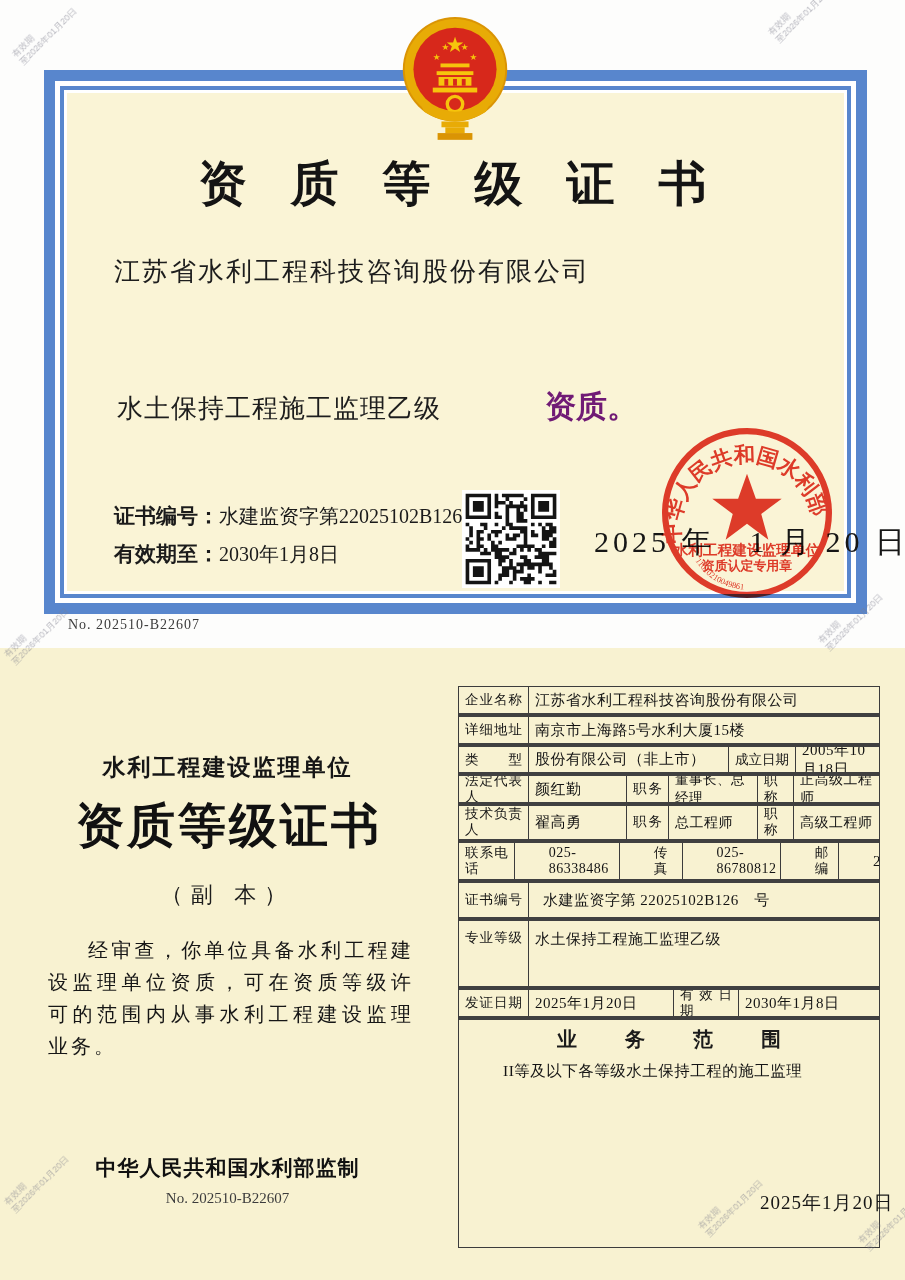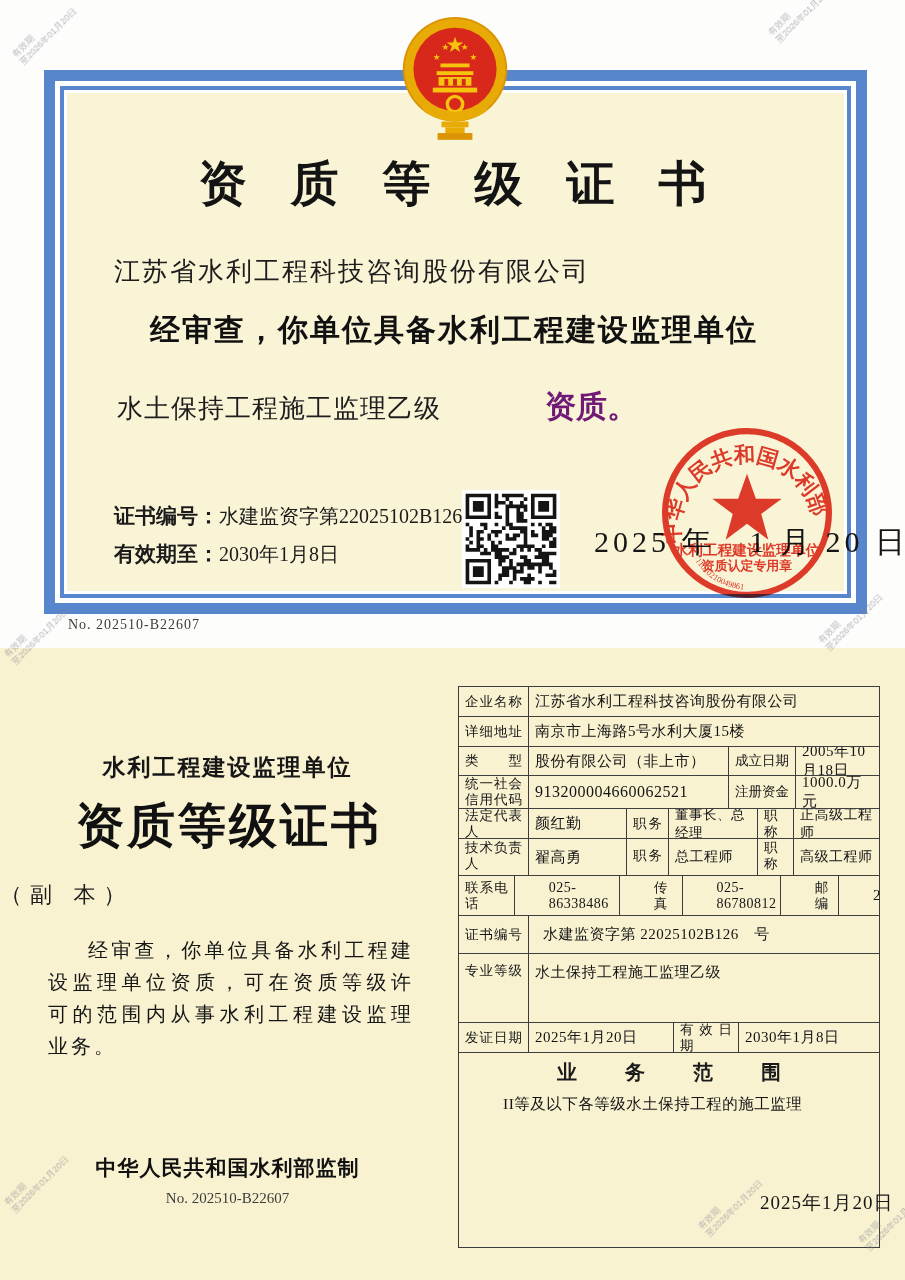--- a/index.html
+++ b/index.html
@@ -34,29 +34,29 @@
   .emblem { position:absolute; left:397px; top:13px; width:116px; height:128px; }
 
   .seal { position:absolute; mix-blend-mode:multiply; opacity:.92; filter:blur(.3px); }
   .seal-front { left:658px; top:424px; width:178px; height:178px; }
 
   
   .copy { position:absolute; left:0; top:648px; width:905px; height:632px; background:#f8f2d1; }
   .copy-subtitle { position:absolute; left:0; top:104px; width:455px; text-align:center; font-size:23px; font-weight:bold; letter-spacing:2px; color:#161616; }
   .copy-title { position:absolute; left:0; top:146px; width:455px; text-align:center; }
   .copy-title span { font-size:48px; font-weight:bold; letter-spacing:3px; margin-right:-3px; color:#111; }
-  .copy-fuben { position:absolute; left:0; top:232px; width:455px; text-align:left; font-size:22px; letter-spacing:8px; color:#1d1d1d; }
+  .copy-fuben { position:absolute; left:0; top:232px; width:455px; text-align:center; font-size:22px; letter-spacing:8px; color:#1d1d1d; }
   .copy-statement { position:absolute; left:48px; top:286px; width:366px; font-size:20px; line-height:32px; letter-spacing:3px; text-align:justify; text-indent:2em; color:#161616; }
   .copy-issuer { position:absolute; left:0; top:506px; width:455px; text-align:center; font-size:21px; font-weight:bold; letter-spacing:1px; color:#111; }
   .copy-serial { position:absolute; left:0; top:542px; width:455px; text-align:center; font-size:15px; color:#3c3c3c; }
   .copy-date { position:absolute; left:760px; top:542px; font-size:19px; letter-spacing:1px; color:#161616; white-space:nowrap; }
 
   
   .info-table { position:absolute; left:458px; top:38px; width:422px; height:562px; border:1px solid #3c3c3c; display:flex; flex-direction:column; }
-  .trow { display:flex; border-bottom:1px solid #404040; flex:0 0 auto; }
+  .trow { display:flex; border-bottom:4px solid #404040; flex:0 0 auto; }
   .trow:last-child { border-bottom:none; flex:1 1 auto;font-family:Liberation Serif, serif; }
   .tc { border-right:1px solid #3c3c3c; display:flex; align-items:center; padding:1px 6px; overflow:hidden; }
   .tc:last-child { border-right:none; }
   .tl { font-size:13.5px; color:#161616; }
   .tl > span { width:100%; text-align:justify; text-align-last:justify; text-justify:inter-ideograph; line-height:1.15; }
   .tv { font-size:15px; color:#141414; letter-spacing:.5px; }
   .scope-cell { position:relative; display:block; padding-top:6px; }
   .scope-head { text-align:center; font-size:20px; font-weight:bold; }
   .scope-head span { letter-spacing:48px; margin-right:-48px; }
   .scope-text { margin:8px 0 0 38px; font-size:15.5px; letter-spacing:.5px; color:#141414; }
@@ -108,21 +108,20 @@
       <circle cx="60" cy="94" r="8" fill="none" stroke="#f6c40c" stroke-width="3.5"></circle>
       <path d="M22,88 Q60,116 98,88 L92,102 Q60,122 28,102 Z" fill="#e8ab06"></path>
       <rect x="46" y="112" width="28" height="6" fill="#e8ab06"></rect>
       <rect x="50" y="118" width="20" height="6" fill="#e8ab06"></rect>
       <rect x="42" y="124" width="36" height="7" fill="#da9404"></rect>
     </svg>
 
     <div class="front-title"><span>资质等级证书</span></div>
 
     <div class="company-line">江苏省水利工程科技咨询股份有限公司</div>
-    <div class="statement-line">经审查，你单位具备水利工程建设监理单位</div>
     <div class="specialty-line">水土保持工程施工监理乙级</div>
     <div class="statement-suffix">资质。</div>
 
     <div class="certno-line">
       <span class="fld-label">证书编号：</span><span class="fld-value">水建监资字第22025102B126号</span>
     </div>
     <div class="valid-line">
       <span class="fld-label">有效期至：</span><span class="fld-value">2030年1月8日</span>
     </div>
 
@@ -175,30 +174,20 @@
       <div class="trow h29">
         <div class="tc tl w-c1">
             <span>类型</span>
           </div>
         <div class="tc tv w-typeval">股份有限公司（非上市）</div>
         <div class="tc tl w-datelbl">
             <span>成立日期</span>
           </div>
         <div class="tc tv w-dateval">2005年10月18日</div>
       </div>
-      <div class="trow h33">
-        <div class="tc tl w-c1">
-            <span>统一社会信用代码</span>
-          </div>
-        <div class="tc tv w-typeval" style="font-size:16px;">913200004660062521</div>
-        <div class="tc tl w-datelbl">
-            <span>注册资金</span>
-          </div>
-        <div class="tc tv w-dateval">1000.0万元</div>
-      </div>
       <div class="trow h30">
         <div class="tc tl w-c1">
             <span>法定代表人</span>
           </div>
         <div class="tc tv w-v1">颜红勤</div>
         <div class="tc tl w-l2">
             <span>职务</span>
           </div>
         <div class="tc tv w-v2" style="font-size:13.5px;">董事长、总经理</div>
         <div class="tc tl w-l3">

